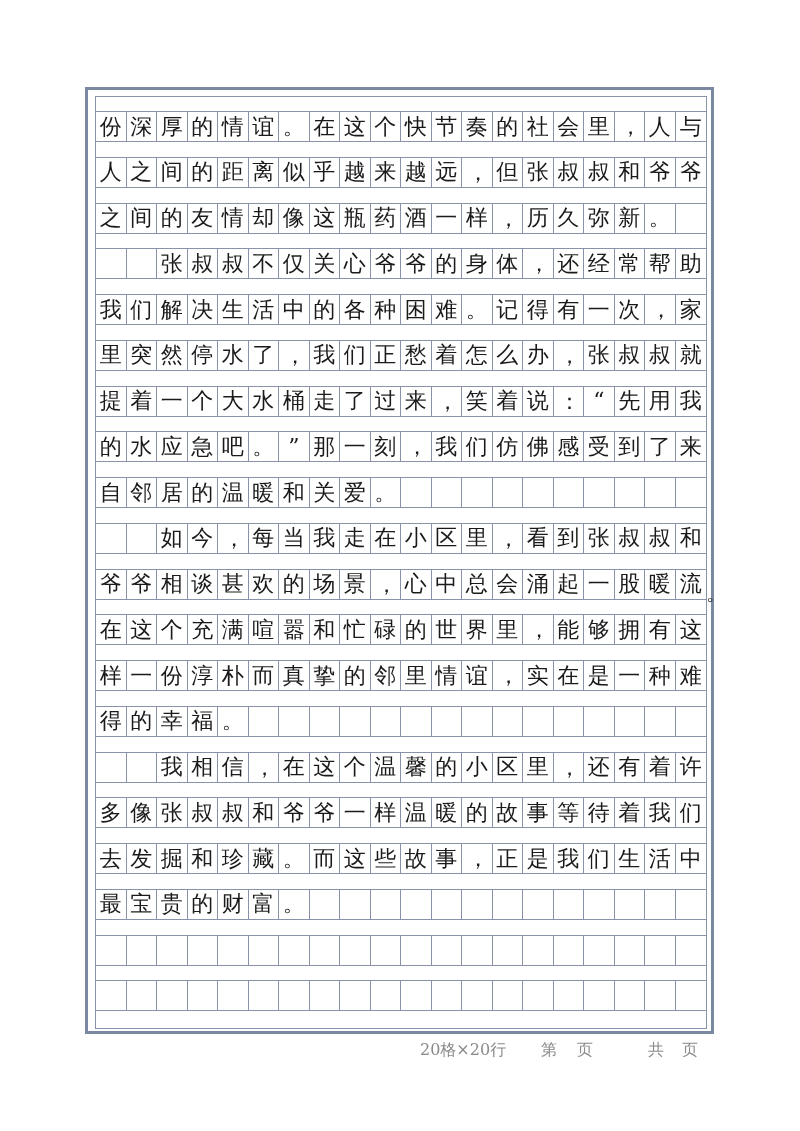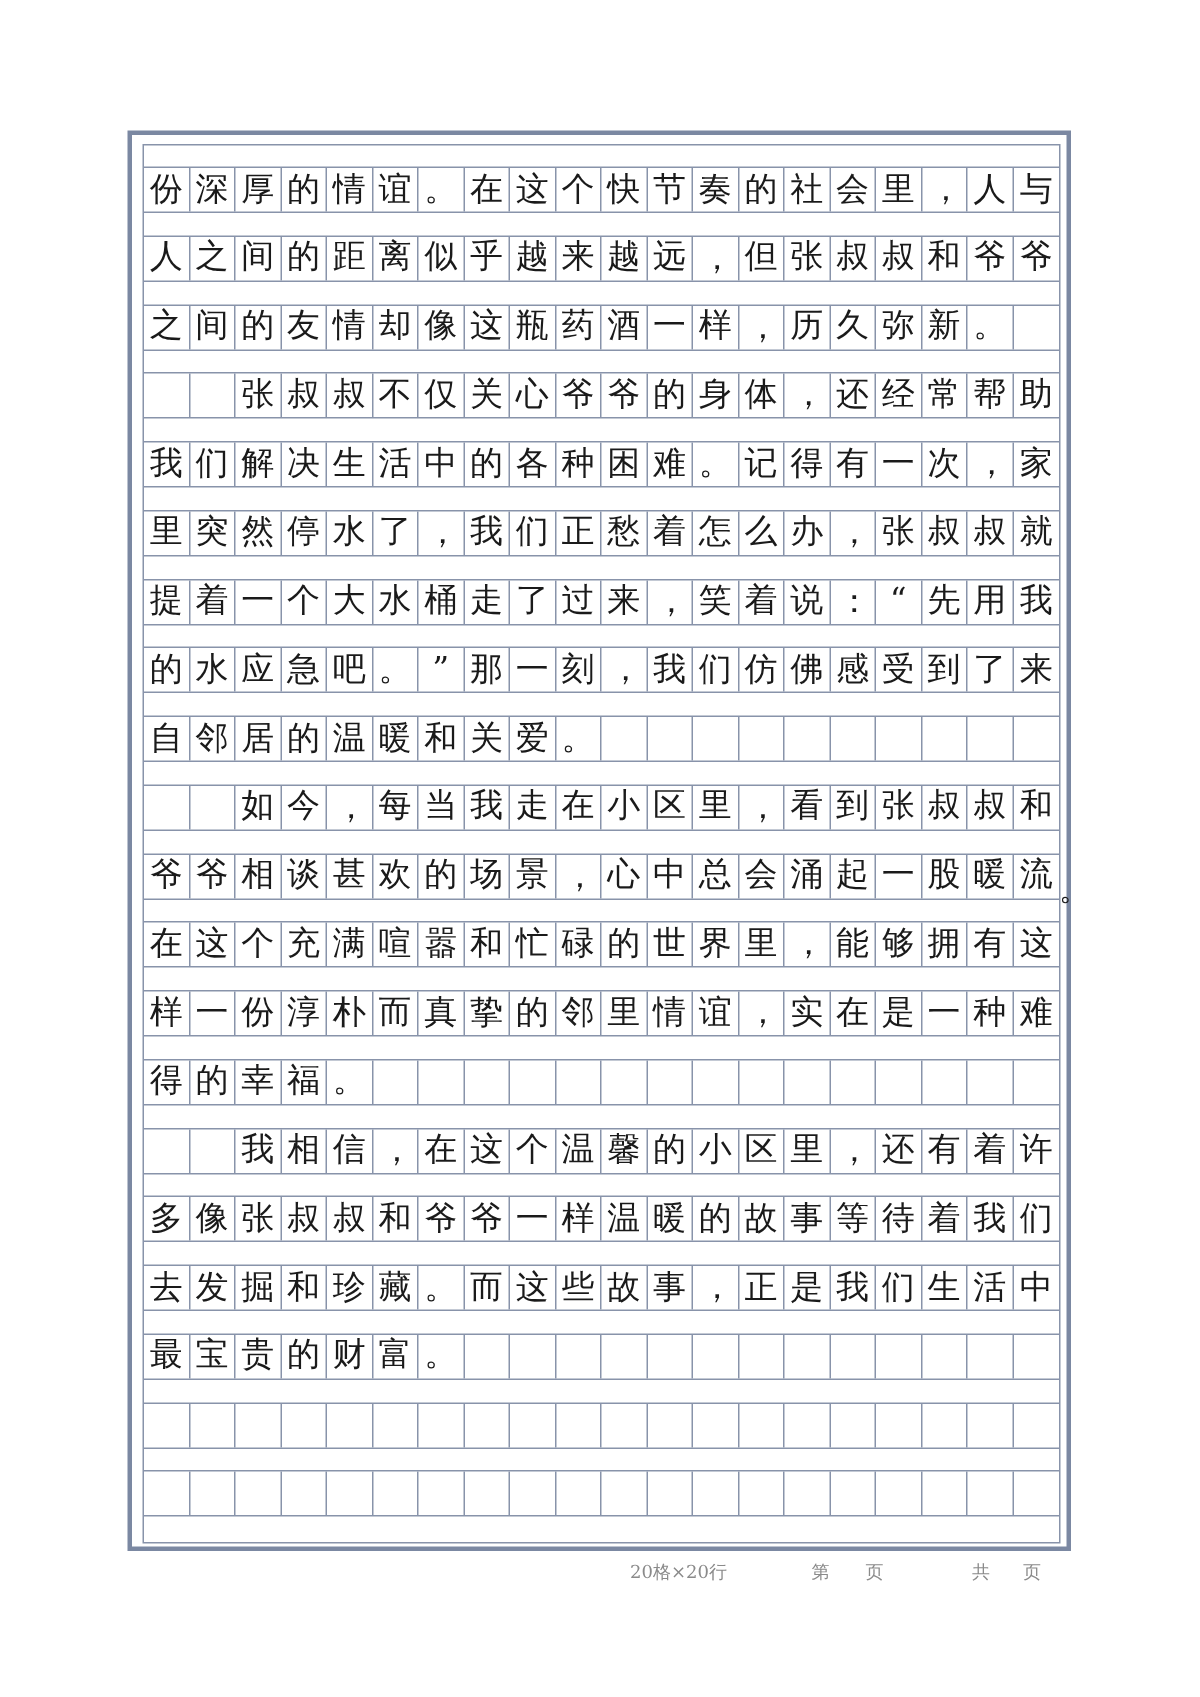--- a/index.html
+++ b/index.html
@@ -68,21 +68,21 @@
   .overflow-mark {
     position: absolute;
     left: 706px;
     top: 580px;
     font-size: 20px;
     color: #1a1a1a;
   }
   .footer {
     position: absolute;
     top: 1040px;
-    font-size: 12px;
+    font-size: 16px;
     color: #8a8a8a;
     font-family: "DejaVu Serif", "Liberation Serif", serif;
   }
   .footer-grid-spec { left: 420px; }
   .footer-page-label { left: 541px; }
   .footer-page-unit { left: 577px; }
   .footer-total-label { left: 648px; }
   .footer-total-unit { left: 682px; }
 </style>
 </head>

